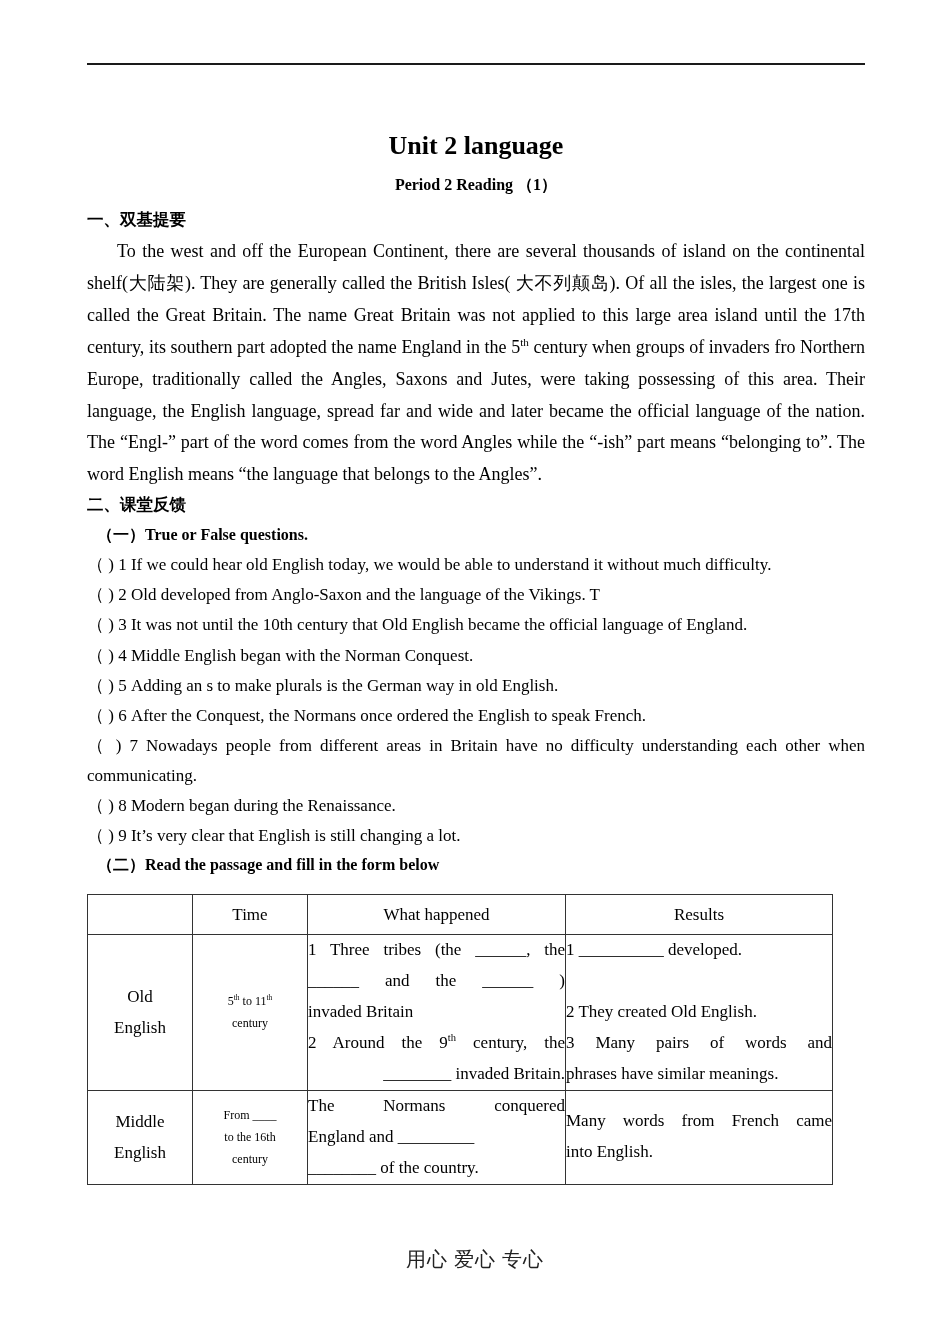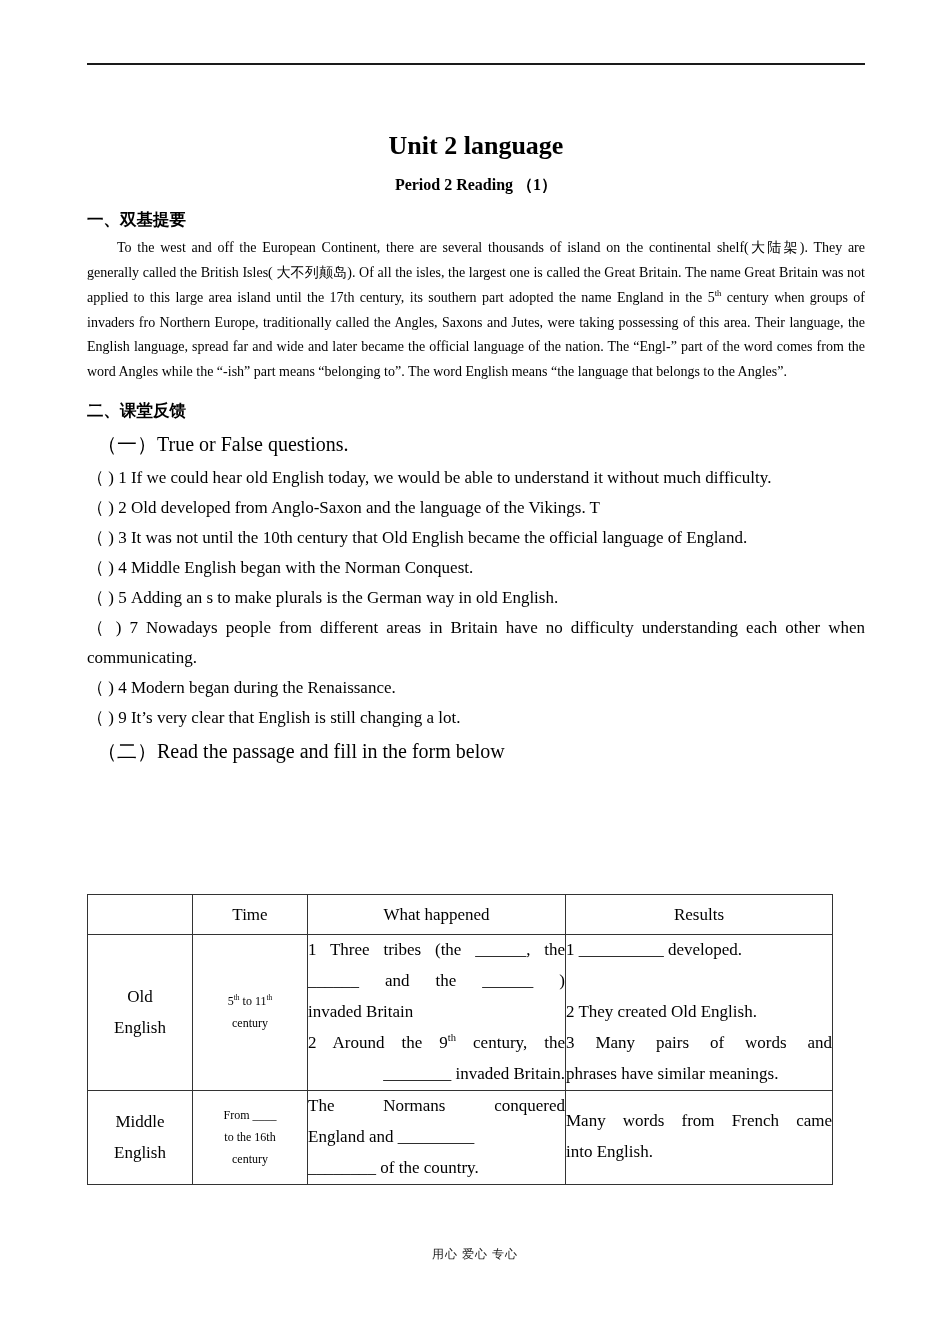--- a/index.html
+++ b/index.html
@@ -57,34 +57,34 @@
   }
 
   .sec-head {
     font-weight: bold;
     font-size: 16.5px;
     margin: 0 0 4px 0;
     line-height: 1.45;
   }
 
   .sub-head {
-    font-weight: normal;
-    font-size: 20px;
+    font-weight: bold;
+    font-size: 16px;
     margin: 0 0 2px 0;
     padding-left: 10px;
     line-height: 1.7;
   }
 
   .passage {
-    font-size: 14px;
+    font-size: 18px;
     line-height: 1.77;
     text-align: justify;
     text-align-last: left;
     text-indent: 30px;
-    margin: 0 0 14px 0;
+    margin: 0 0 2px 0;
     -webkit-hyphens: none;
     hyphens: none;
   }
 
   .tf-item {
     font-size: 17px;
     line-height: 1.77;
     text-align: justify;
     text-align-last: left;
     margin: 0;
@@ -154,21 +154,21 @@
   .r1 { height: 152px; }
   .r2 { height: 87px; }
   .r3 { height: 46px; }
 
   .footer {
     position: absolute;
     left: 0;
     top: 1246px;
     width: 950px;
     text-align: center;
-    font-size: 12px;
+    font-size: 20px;
     color: #222;
     letter-spacing: 1px;
   }
 </style>
 </head>
 <body>
 
 <div class="page">
 
   <div class="header-rule"></div>
@@ -184,22 +184,23 @@
 
     <div class="sec-head">二、课堂反馈</div>
 
     <div class="sub-head">（一）True or False questions.</div>
 
     <p class="tf-item">（ ) 1 If we could hear old English today, we would be able to understand it without much difficulty.</p>
     <p class="tf-item">（ ) 2 Old developed from Anglo-Saxon and the language of the Vikings. T</p>
     <p class="tf-item">（ ) 3 It was not until the 10th century that Old English became the official language of England.</p>
     <p class="tf-item">（ ) 4 Middle English began with the Norman Conquest.</p>
     <p class="tf-item">（ ) 5 Adding an s to make plurals is the German way in old English.</p>
+    <p class="tf-item">（ ) 6 After the Conquest, the Normans once ordered the English to speak French.</p>
     <p class="tf-item wide">（  ) 7 Nowadays people from different areas in Britain have no difficulty understanding each other when communicating.</p>
-    <p class="tf-item">（ ) 4 Modern began during the Renaissance.</p>
+    <p class="tf-item">（ ) 8 Modern began during the Renaissance.</p>
     <p class="tf-item">（ ) 9 It’s very clear that English is still changing a lot.</p>
 
     <div class="sub-head">（二）Read the passage and fill in the form below</div>
 
   </div>
 
   <table class="form">
     <colgroup>
       <col class="c1">
         <col class="c2">

